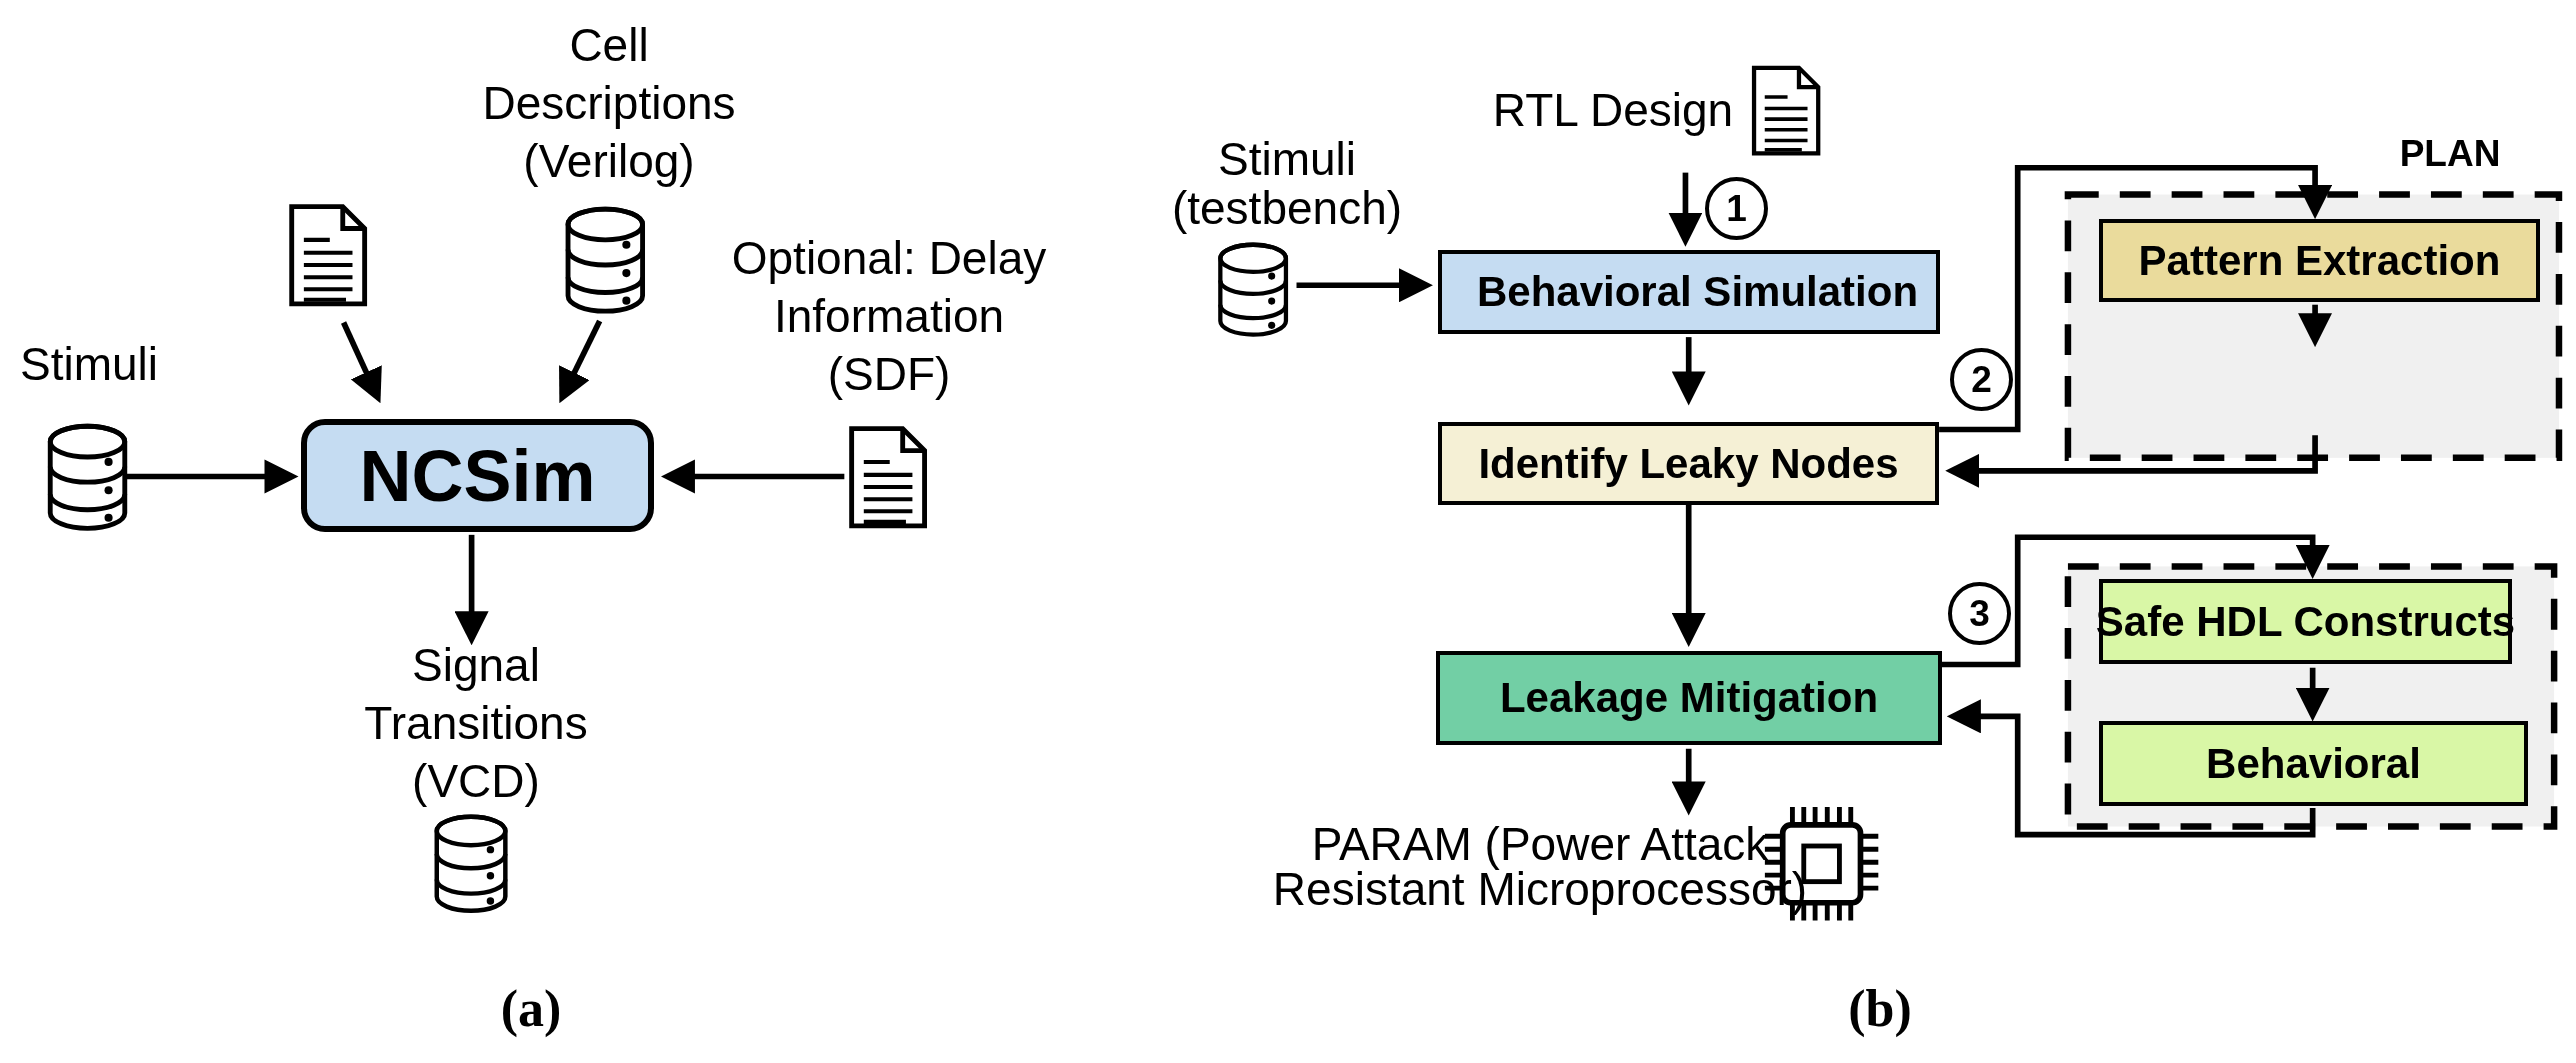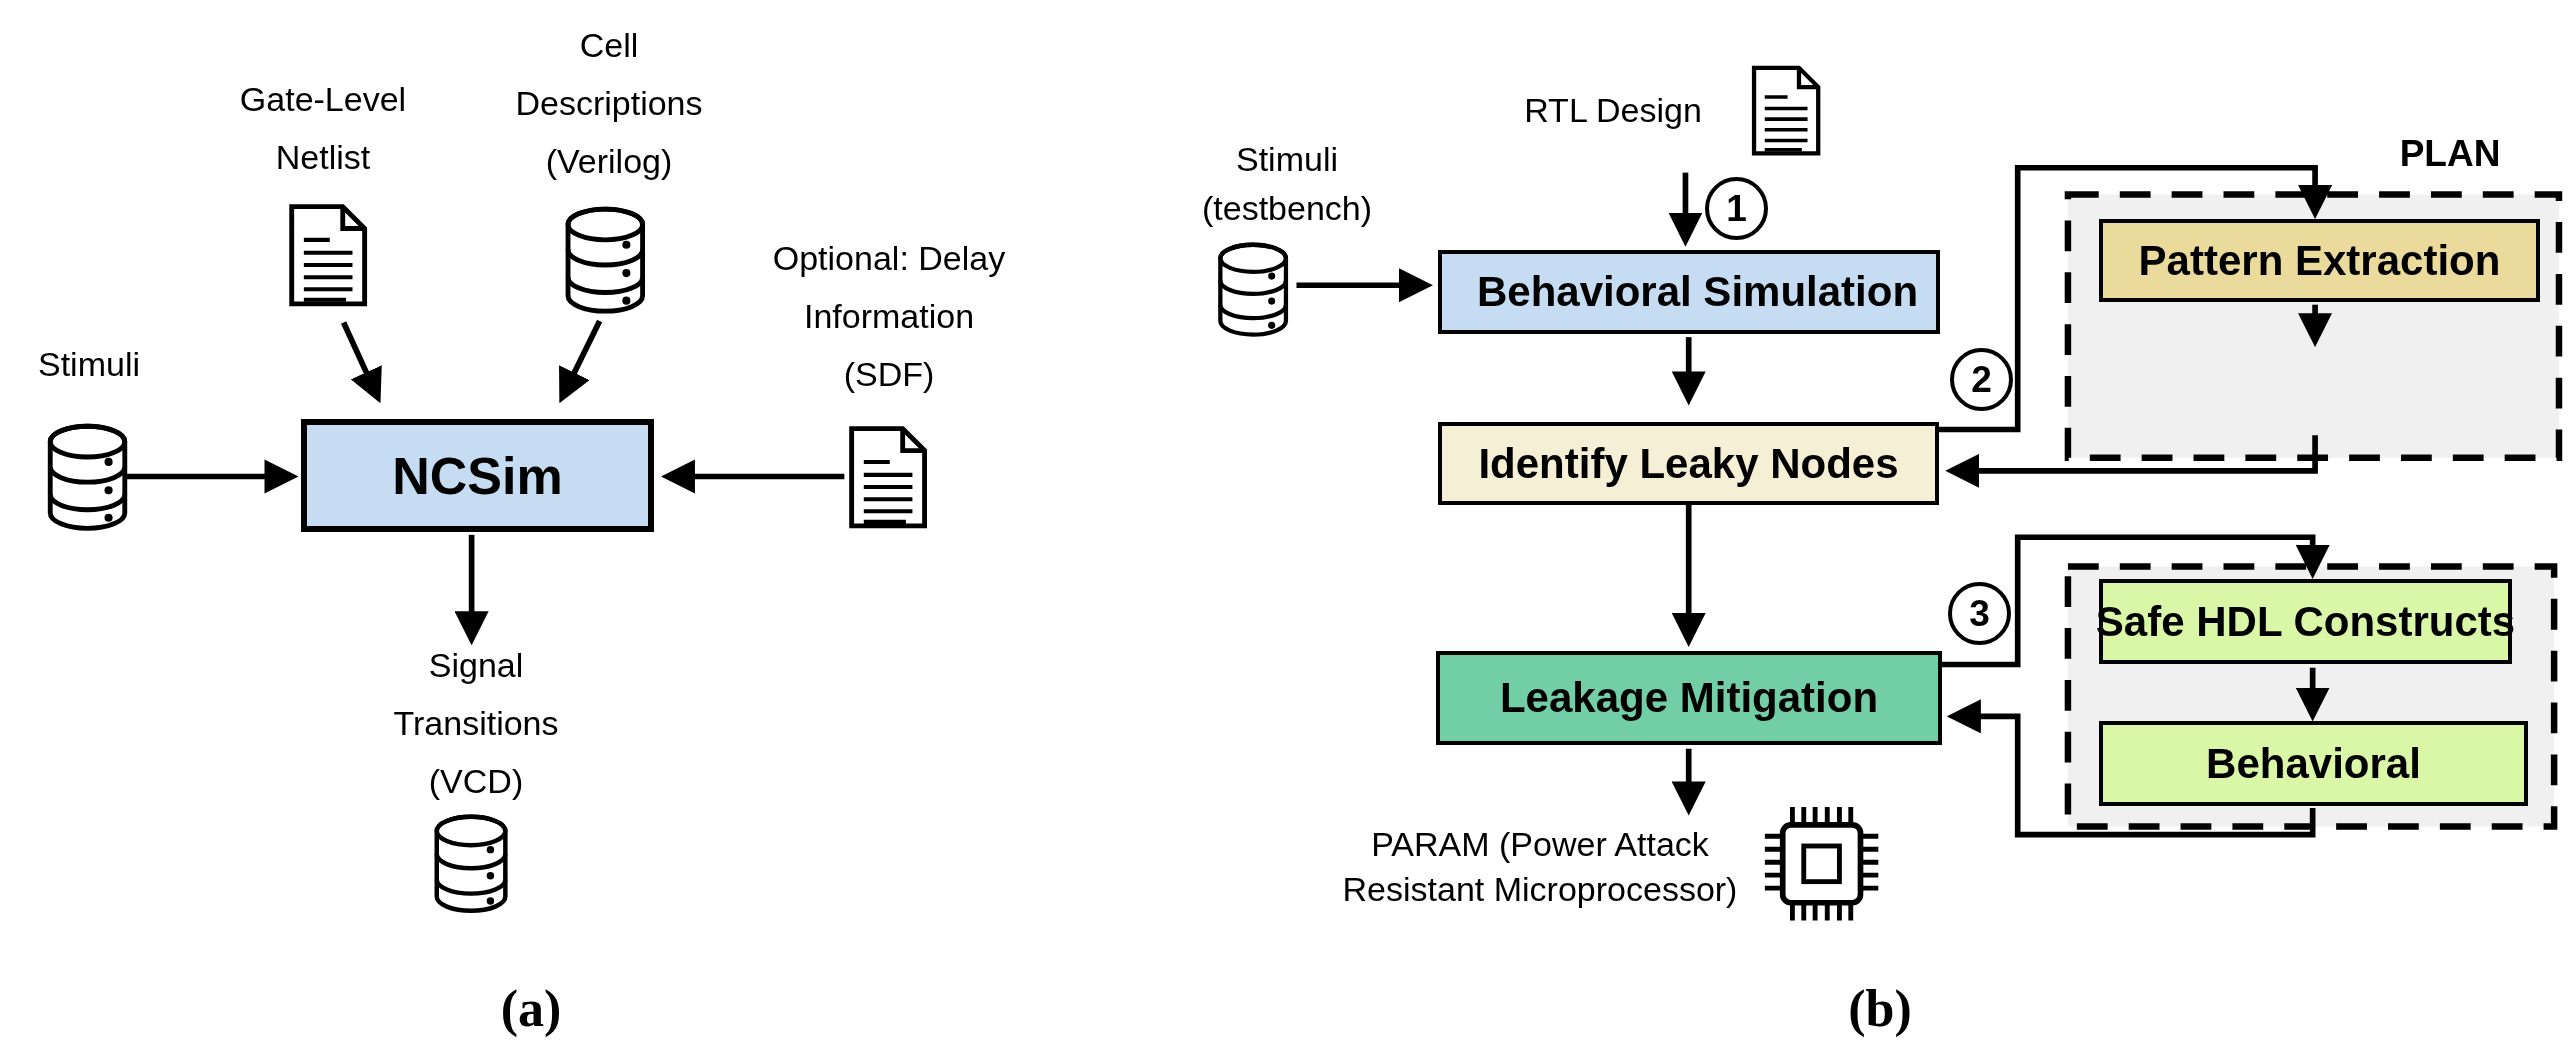--- a/index.html
+++ b/index.html
@@ -11,23 +11,23 @@
   .icon-stroke{stroke:#000;fill:none;}
   .icon-fill{stroke:#000;fill:#fff;}
   .box{position:absolute;box-sizing:border-box;border:4.9px solid #000;display:flex;
        align-items:center;justify-content:center;font-weight:bold;font-size:42px;
        white-space:nowrap;z-index:2;}
   .box-blue{background:var(--box-blue);}
   .box-cream{background:var(--box-cream);margin-top:16px;}
   .box-tan{background:var(--box-tan);}
   .box-green{background:var(--box-green);text-align:center;}
   .box-lgreen{background:var(--box-light-green);}
-  .ncsim{border-width:6.5px;font-size:52px;}
+  .ncsim{border-width:6.5px;font-size:72px;border-radius:24px;}
   .lbl{position:absolute;transform:translateX(-50%);text-align:center;white-space:pre-line;
-       font-size:34px;line-height:58px;z-index:2;}
+       font-size:46px;line-height:58px;z-index:2;}
   .lbl-tight{line-height:49px;}
   .lbl-param{line-height:45px;}
   .plan-title{font-weight:bold;font-size:37px;line-height:44px;}
   .caption{font-family:"Liberation Serif",serif;font-weight:bold;font-size:52px;line-height:65px;}
   .badge{position:absolute;box-sizing:border-box;width:63px;height:63px;border:4px solid #000;
          border-radius:50%;background:#fff;display:flex;align-items:center;justify-content:center;
          font-weight:bold;font-size:37px;z-index:3;}
 </style>
 </head>
 <body>
@@ -90,22 +90,20 @@
     <g>
       <path class="icon-stroke" stroke-width="6" d="M2212 996 V1018 M2226 996 V1018 M2240 996 V1018 M2255 996 V1018 M2270 996 V1018 M2284 996 V1018
                M2212 1114 V1136 M2226 1114 V1136 M2240 1114 V1136 M2255 1114 V1136 M2270 1114 V1136 M2284 1114 V1136
                M2178 1032 H2200 M2178 1048 H2200 M2178 1064 H2200 M2178 1080 H2200 M2178 1096 H2200
                M2296 1032 H2318 M2296 1048 H2318 M2296 1064 H2318 M2296 1080 H2318 M2296 1096 H2318"></path>
       <rect class="icon-fill" stroke-width="7" x="2200" y="1018" width="96" height="96" rx="10"></rect>
       <rect class="icon-stroke" stroke-width="6" x="2226" y="1044" width="44" height="44"></rect>
     </g>
   </svg>
 
-  <div class="lbl" style="left:323px;top:70px;">Gate-Level
-Netlist</div>
   <div class="lbl" style="left:609px;top:16px;">Cell
 Descriptions
 (Verilog)</div>
   <div class="lbl" style="left:889px;top:229px;">Optional: Delay
 Information
 (SDF)</div>
   <div class="lbl" style="left:89px;top:335px;">Stimuli</div>
   <div class="lbl" style="left:476px;top:636px;">Signal
 Transitions
 (VCD)</div>

